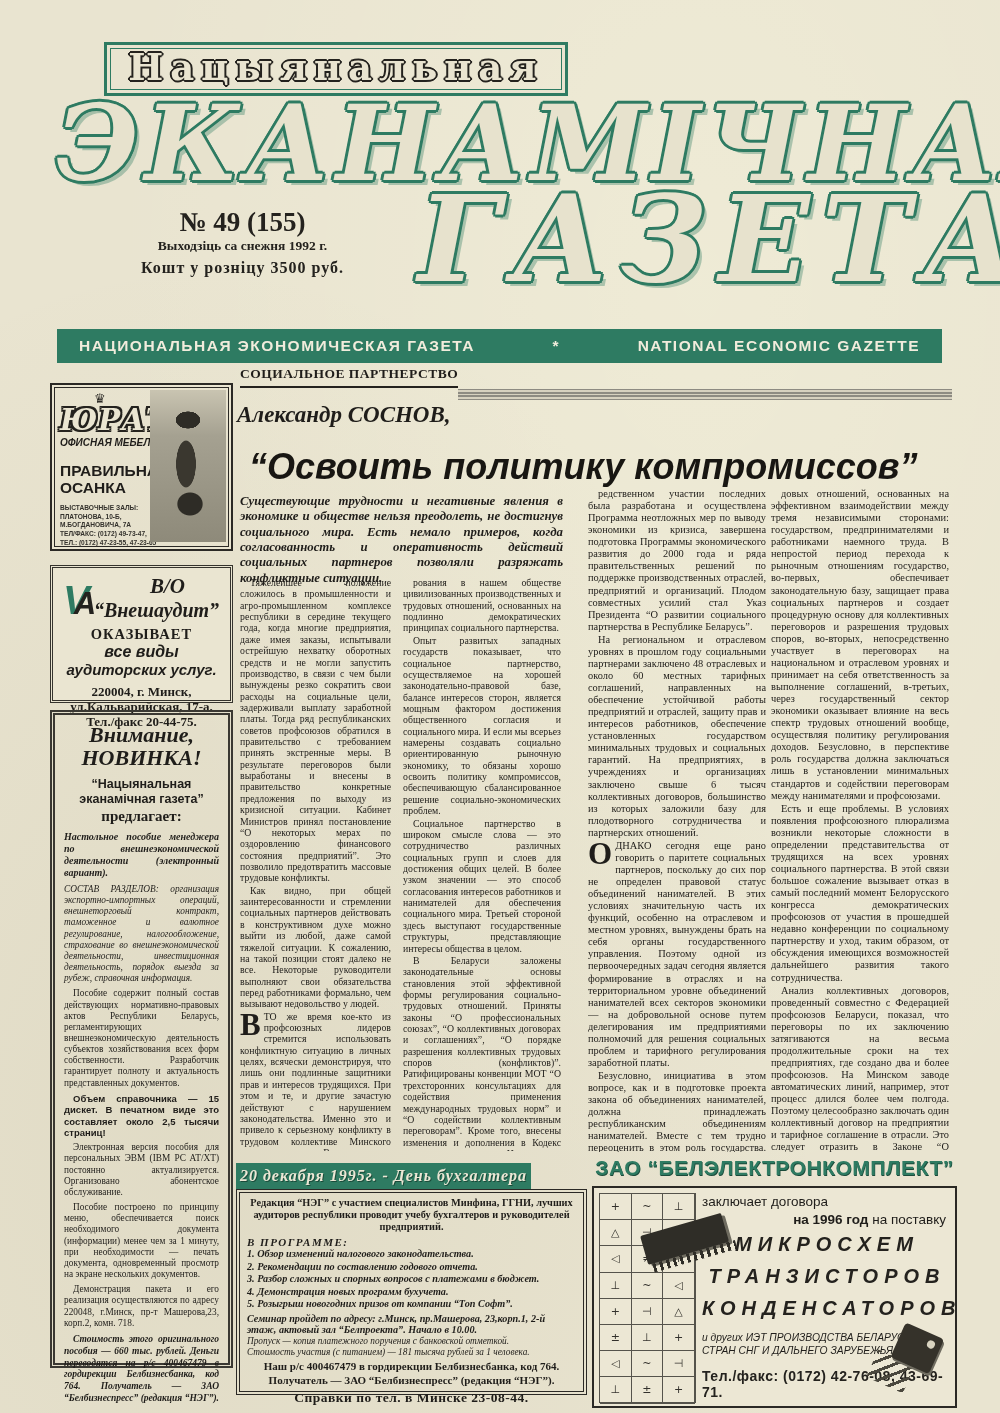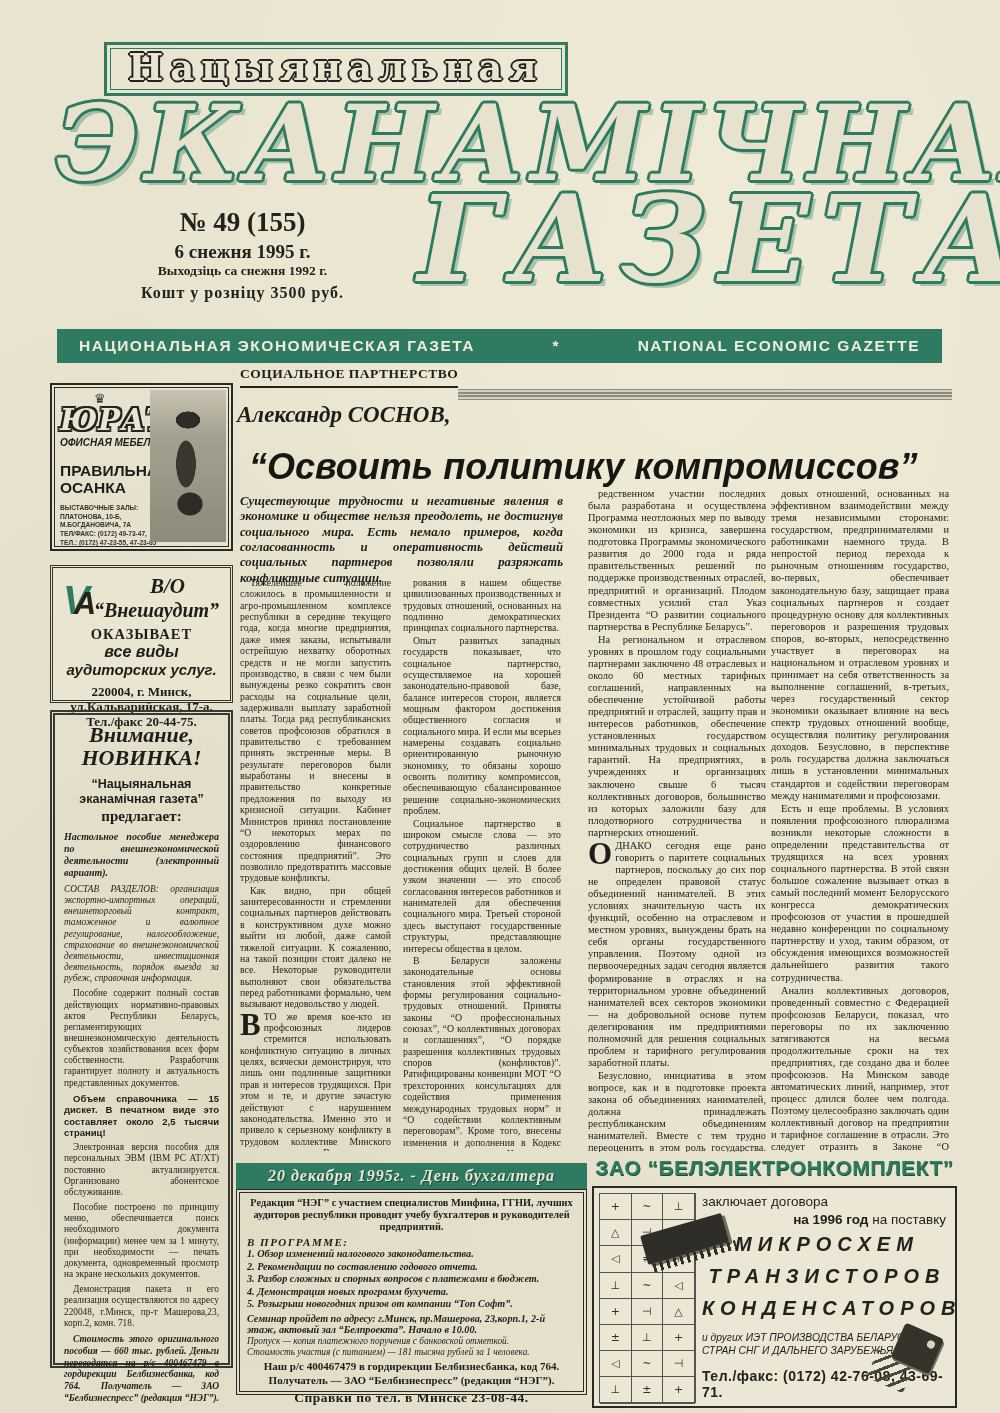--- a/index.html
+++ b/index.html
@@ -92,21 +92,21 @@
   .col { text-align:justify; overflow:hidden; }
   .col p { text-indent:10px; margin:0 0 1px 0; }
   .c1 { left:240px; top:577px; width:151px; height:574px; font-size:9.8px; line-height:1.16; }
   .c2 { left:403px; top:577px; width:158px; height:574px; font-size:9.8px; line-height:1.16; }
   .c3 { left:588px; top:488px; width:178px; height:664px; font-size:10.4px; line-height:1.16; }
   .c4 { left:771px; top:488px; width:178px; height:664px; font-size:10.4px; line-height:1.16; }
   .col p.dcp { text-indent:0; }
   .dropcap { float:left; font-size:31px; line-height:26px; font-weight:bold; padding:1px 3px 0 0; font-family:"Liberation Serif",serif; }
 
   
-  .adl-bar { left:236px; top:1163px; width:351px; height:26px; background:#2e7b62;
+  .adl-bar { left:236px; top:1163px; width:295px; height:26px; background:#2e7b62;
              display:flex; align-items:center; justify-content:center;
              font-size:16px; font-weight:bold; font-style:italic; color:#ece7d5; letter-spacing:1px;
              text-shadow:1px 1px 0 #1b4b3a; }
   .adl-box { left:236px; top:1189px; width:351px; height:206px; border:4px double #2b2925; padding:4px 7px; }
   .adl-box .intro { font-size:10.3px; font-weight:bold; text-align:center; line-height:1.18; }
   .adl-box .plabel { font-size:11px; font-weight:bold; font-style:italic; letter-spacing:1.5px; margin-top:3px; }
   .adl-box .prog div { font-size:10.2px; font-weight:bold; font-style:italic; line-height:1.22; }
   .adl-box .venue { font-size:10.2px; font-weight:bold; font-style:italic; line-height:1.15; margin-top:2px; }
   .adl-box .small-it { font-size:9.3px; font-style:italic; line-height:1.2; }
   .adl-box .acct { font-size:11px; font-weight:bold; line-height:1.2; text-align:center; margin-top:2px; }
@@ -148,21 +148,20 @@
 
 <div class="page">
 
   <div class="abs top-box">
     <span>Нацыянальная</span>
   </div>
   <div class="abs mast-big title1">ЭКАНАМІЧНАЯ</div>
   <div class="abs mast-big title2">ГАЗЕТА</div>
   <div class="abs issue">
     <div class="n1">№ 49 (155)</div>
-    <div class="n2">6 снежня 1995 г.</div>
     <div class="n3">Выходзіць са снежня 1992 г.</div>
     <div class="n4">Кошт у рознiцу 3500 руб.</div>
   </div>
   <div class="abs banner">
     <span>НАЦИОНАЛЬНАЯ ЭКОНОМИЧЕСКАЯ ГАЗЕТА</span>
     <span>*</span>
     <span>NATIONAL ECONOMIC GAZETTE</span>
   </div>
 
   <div class="abs yurate">

